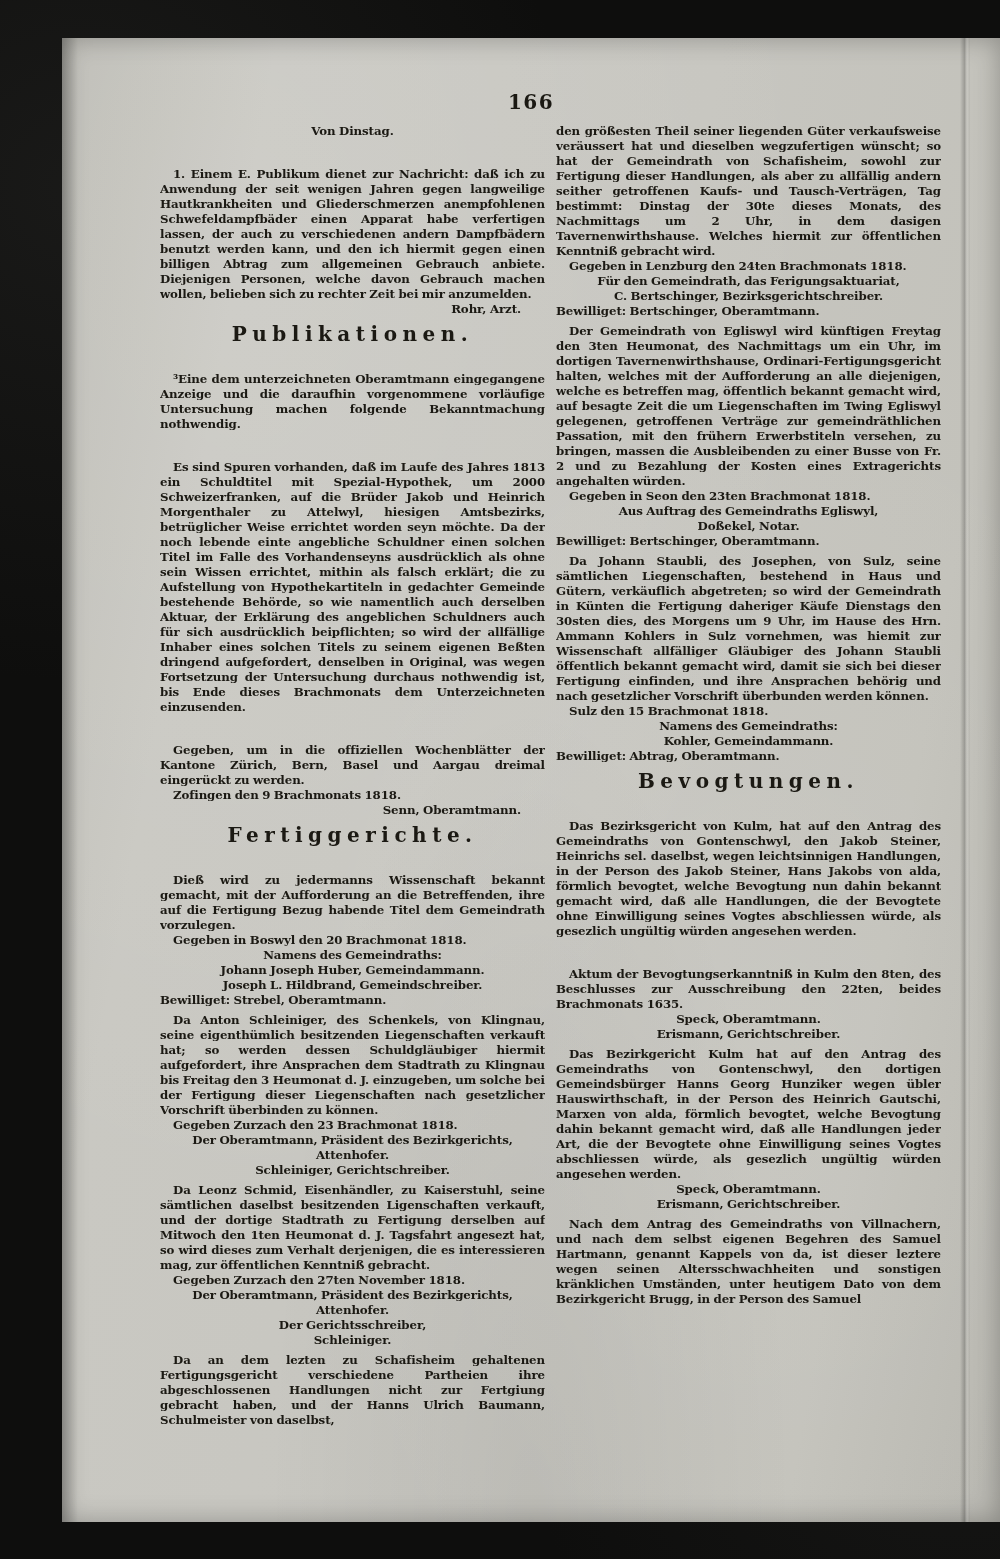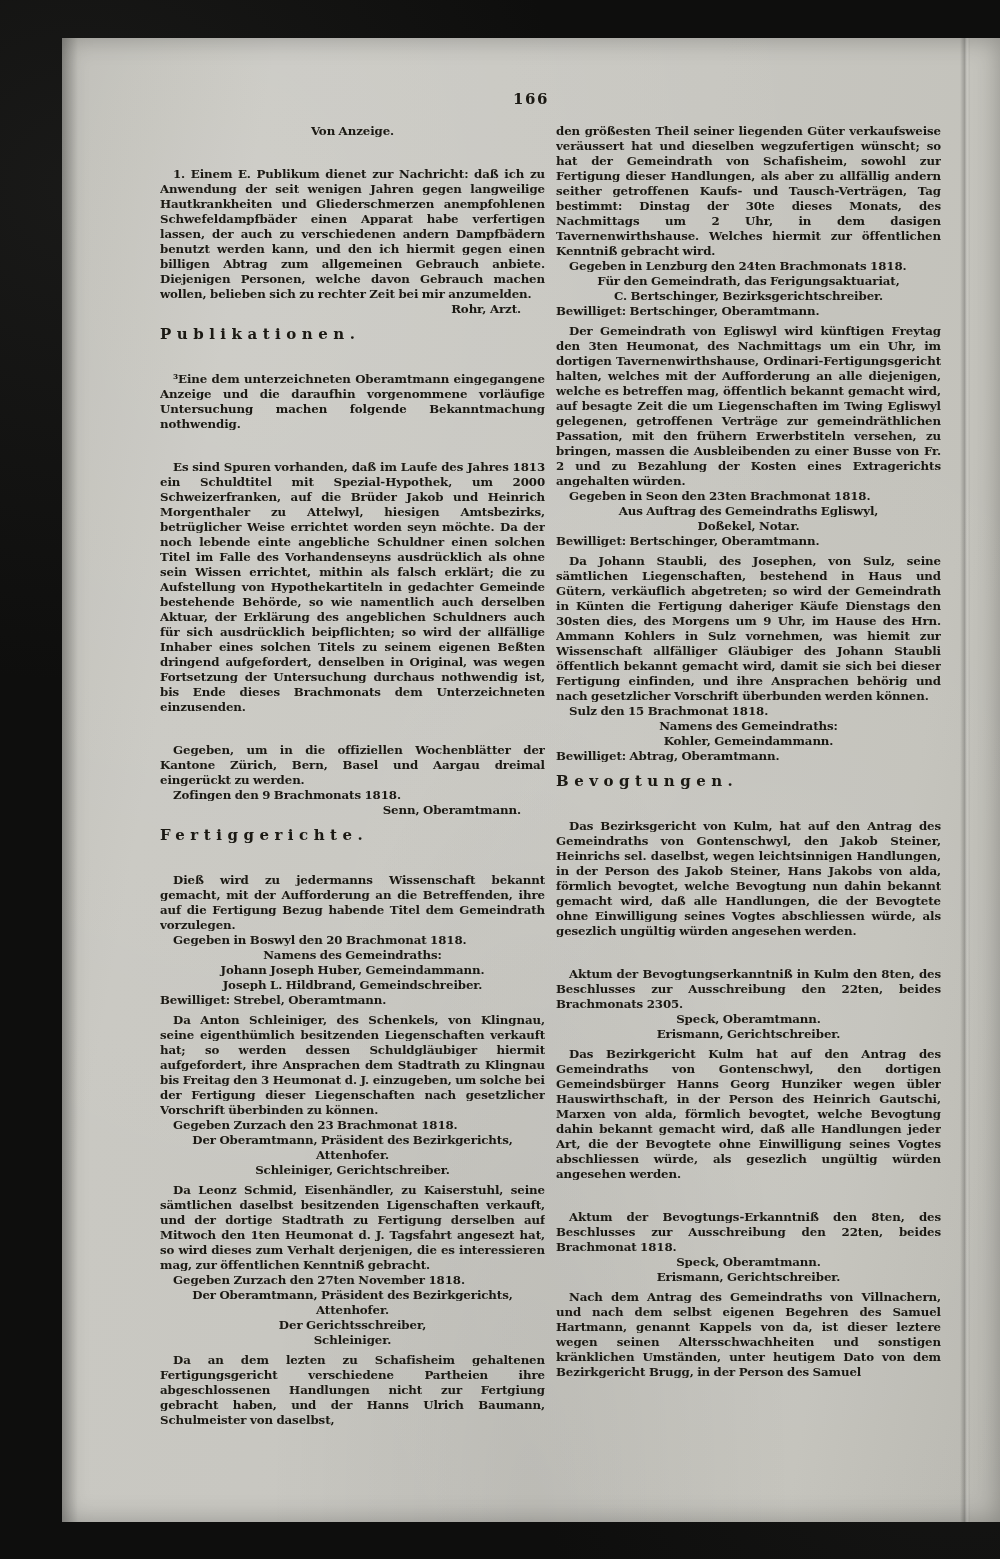--- a/index.html
+++ b/index.html
@@ -28,58 +28,58 @@
   .fold-crease {
     position:absolute; top:0; right:30px; width:10px; height:100%;
     background:linear-gradient(90deg, rgba(0,0,0,0) 0%, rgba(0,0,0,0.20) 45%, rgba(255,255,255,0.10) 70%, rgba(0,0,0,0.05) 100%);
   }
   .edge-shade {
     position:absolute; top:0; left:0; width:16px; height:100%;
     background:linear-gradient(90deg, rgba(0,0,0,0.22), rgba(0,0,0,0));
   }
   .page-number {
     position:absolute; top:52px; left:0; width:100%;
-    text-align:center; font-size:15px; font-weight:700; letter-spacing:1.5px;
+    text-align:center; font-size:20px; font-weight:700; letter-spacing:1.5px;
   }
   .columns {
     position:absolute; top:86px; left:0; width:100%;
     display:flex; gap:11px; padding:0 58px 0 98px; box-sizing:border-box;
   }
   .col {
     width:385px; height:1302px; overflow:hidden;
     font-size:11.8px; line-height:15px; font-weight:700;
     letter-spacing:-0.1px; word-spacing:-0.5px;
     text-rendering:optimizeLegibility;
   }
   .blk { margin:0; }
   .blk.gap { margin-top:5px; }
   .section-note { text-align:center; }
   .heading {
-    text-align:left; font-size:15px; line-height:20px;
+    text-align:center; font-size:20px; line-height:20px;
     letter-spacing:5.5px; word-spacing:0; margin:7px 0 5px;
   }
   .para { text-align:justify; text-indent:13px;margin-top:28px; }
   .para-cont { text-align:justify; }
   .date { text-indent:13px; }
   .sig-right { text-align:right; padding-right:24px; }
   .center { text-align:center; }
   .left-line { text-align:left; }
 </style>
 </head>
 <body>
 
 <div class="scan-bg"></div>
 
 <div class="paper">
   <div class="edge-shade"></div>
   <div class="fold-crease"></div>
   <div class="page-number">166</div>
   <div class="columns">
     <div class="col">
-        <div class="blk section-note">Von Anzeige.</div>
+        <div class="blk section-note">Von Dinstag.</div>
         <div class="blk para">1. Einem E. Publikum dienet zur Nachricht: daß ich zu Anwendung der seit wenigen Jahren gegen langweilige Hautkrankheiten und Gliederschmerzen anempfohlenen Schwefeldampfbäder einen Apparat habe verfertigen lassen, der auch zu verschiedenen andern Dampfbädern benutzt werden kann, und den ich hiermit gegen einen billigen Abtrag zum allgemeinen Gebrauch anbiete. Diejenigen Personen, welche davon Gebrauch machen wollen, belieben sich zu rechter Zeit bei mir anzumelden.</div>
         <div class="blk sig-right">Rohr, Arzt.</div>
         <div class="blk heading">Publikationen.</div>
         <div class="blk para">³Eine dem unterzeichneten Oberamtmann eingegangene Anzeige und die daraufhin vorgenommene vorläufige Untersuchung machen folgende Bekanntmachung nothwendig.</div>
         <div class="blk para">Es sind Spuren vorhanden, daß im Laufe des Jahres 1813 ein Schuldtitel mit Spezial-Hypothek, um 2000 Schweizerfranken, auf die Brüder Jakob und Heinrich Morgenthaler zu Attelwyl, hiesigen Amtsbezirks, betrüglicher Weise errichtet worden seyn möchte. Da der noch lebende einte angebliche Schuldner einen solchen Titel im Falle des Vorhandenseyns ausdrücklich als ohne sein Wissen errichtet, mithin als falsch erklärt; die zu Aufstellung von Hypothekartiteln in gedachter Gemeinde bestehende Behörde, so wie namentlich auch derselben Aktuar, der Erklärung des angeblichen Schuldners auch für sich ausdrücklich beipflichten; so wird der allfällige Inhaber eines solchen Titels zu seinem eigenen Beßten dringend aufgefordert, denselben in Original, was wegen Fortsetzung der Untersuchung durchaus nothwendig ist, bis Ende dieses Brachmonats dem Unterzeichneten einzusenden.</div>
         <div class="blk para">Gegeben, um in die offiziellen Wochenblätter der Kantone Zürich, Bern, Basel und Aargau dreimal eingerückt zu werden.</div>
         <div class="blk date">Zofingen den 9 Brachmonats 1818.</div>
         <div class="blk sig-right">Senn, Oberamtmann.</div>
         <div class="blk heading">Fertiggerichte.</div>
         <div class="blk para">Dieß wird zu jedermanns Wissenschaft bekannt gemacht, mit der Aufforderung an die Betreffenden, ihre auf die Fertigung Bezug habende Titel dem Gemeindrath vorzulegen.</div>
@@ -112,23 +112,22 @@
         <div class="blk center">Aus Auftrag des Gemeindraths Egliswyl,</div>
         <div class="blk center">Doßekel, Notar.</div>
         <div class="blk left-line">Bewilliget: Bertschinger, Oberamtmann.</div>
         <div class="blk para gap">Da Johann Staubli, des Josephen, von Sulz, seine sämtlichen Liegenschaften, bestehend in Haus und Gütern, verkäuflich abgetreten; so wird der Gemeindrath in Künten die Fertigung daheriger Käufe Dienstags den 30sten dies, des Morgens um 9 Uhr, im Hause des Hrn. Ammann Kohlers in Sulz vornehmen, was hiemit zur Wissenschaft allfälliger Gläubiger des Johann Staubli öffentlich bekannt gemacht wird, damit sie sich bei dieser Fertigung einfinden, und ihre Ansprachen behörig und nach gesetzlicher Vorschrift überbunden werden können.</div>
         <div class="blk date">Sulz den 15 Brachmonat 1818.</div>
         <div class="blk center">Namens des Gemeindraths:</div>
         <div class="blk center">Kohler, Gemeindammann.</div>
         <div class="blk left-line">Bewilliget: Abtrag, Oberamtmann.</div>
         <div class="blk heading">Bevogtungen.</div>
         <div class="blk para">Das Bezirksgericht von Kulm, hat auf den Antrag des Gemeindraths von Gontenschwyl, den Jakob Steiner, Heinrichs sel. daselbst, wegen leichtsinnigen Handlungen, in der Person des Jakob Steiner, Hans Jakobs von alda, förmlich bevogtet, welche Bevogtung nun dahin bekannt gemacht wird, daß alle Handlungen, die der Bevogtete ohne Einwilligung seines Vogtes abschliessen würde, als gesezlich ungültig würden angesehen werden.</div>
-        <div class="blk para">Aktum der Bevogtungserkanntniß in Kulm den 8ten, des Beschlusses zur Ausschreibung den 22ten, beides Brachmonats 2305.</div>
+        <div class="blk para">Aktum der Bevogtungserkanntniß in Kulm den 8ten, des Beschlusses zur Ausschreibung den 22ten, beides Brachmonats 1635.</div>
         <div class="blk center">Speck, Oberamtmann.</div>
         <div class="blk center">Erismann, Gerichtschreiber.</div>
         <div class="blk para gap">Das Bezirkgericht Kulm hat auf den Antrag des Gemeindraths von Gontenschwyl, den dortigen Gemeindsbürger Hanns Georg Hunziker wegen übler Hauswirthschaft, in der Person des Heinrich Gautschi, Marxen von alda, förmlich bevogtet, welche Bevogtung dahin bekannt gemacht wird, daß alle Handlungen jeder Art, die der Bevogtete ohne Einwilligung seines Vogtes abschliessen würde, als gesezlich ungültig würden angesehen werden.</div>
-        <div class="blk para">Aktum der Bevogtungs-Erkanntniß den 8ten, des Beschlusses zur Ausschreibung den 22ten, beides Brachmonat 1818.</div>
         <div class="blk center">Speck, Oberamtmann.</div>
         <div class="blk center">Erismann, Gerichtschreiber.</div>
         <div class="blk para gap">Nach dem Antrag des Gemeindraths von Villnachern, und nach dem selbst eigenen Begehren des Samuel Hartmann, genannt Kappels von da, ist dieser leztere wegen seinen Altersschwachheiten und sonstigen kränklichen Umständen, unter heutigem Dato von dem Bezirkgericht Brugg, in der Person des Samuel</div>
       </div>
   </div>
 </div>
 
 </body></html>

